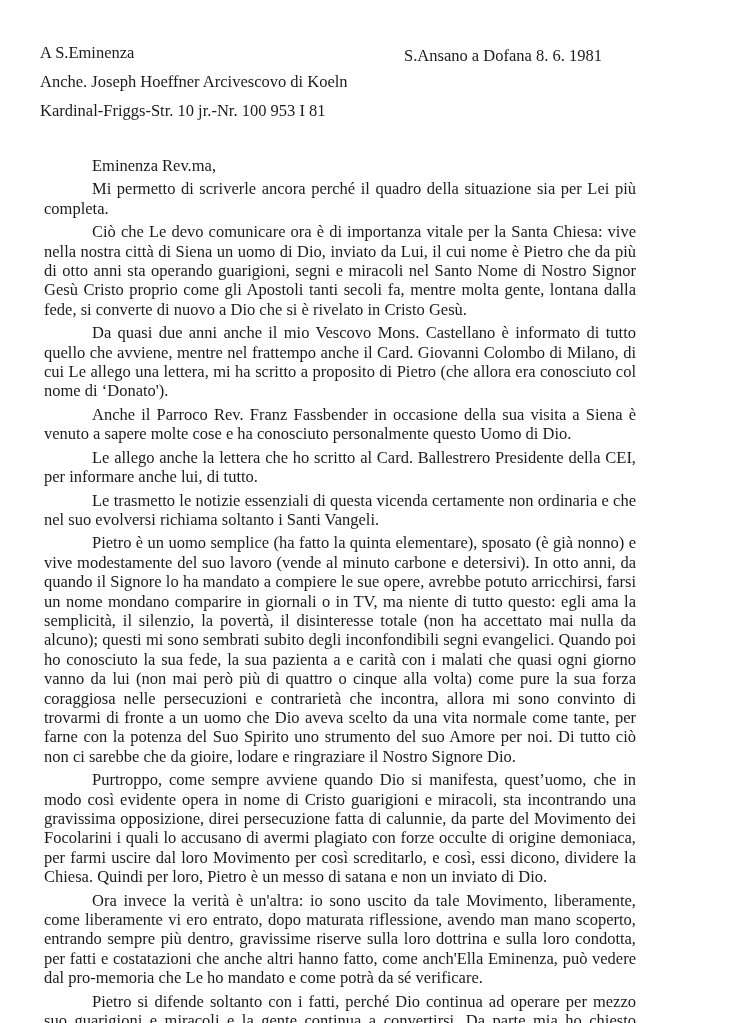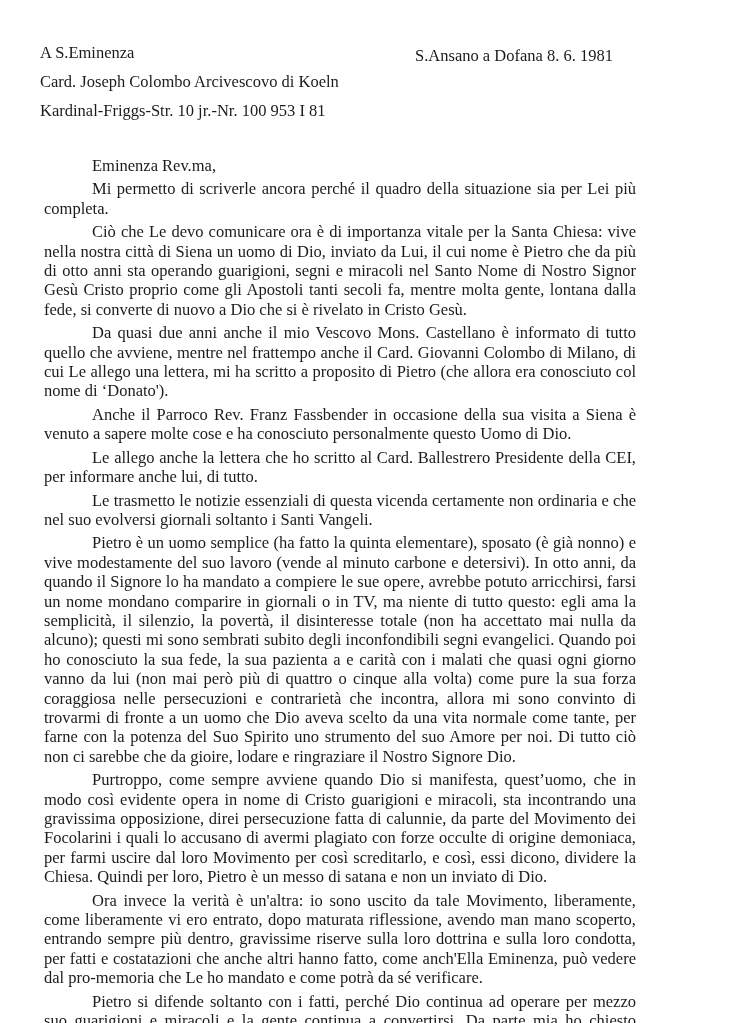--- a/index.html
+++ b/index.html
@@ -22,21 +22,21 @@
     position: relative;
     font-size: 16.5px;
     line-height: 20px;
   }
   .header-line {
     margin: 0 0 9px 0;
     white-space: nowrap;
   }
   .place-date {
     position: absolute;
-    left: 375px;
+    left: 364px;
     top: 3px;
     white-space: nowrap;
   }
   .letter-body {
     margin-top: 35px;
     font-size: 16.5px;
     line-height: 19.4px;
     text-align: justify;
   }
   .salutation,
@@ -46,33 +46,33 @@
   }
 </style>
 </head>
 <body>
 
 <div class="page">
 
   <div class="header">
     <p class="header-line">A S.Eminenza</p>
     <span class="place-date">S.Ansano a Dofana 8. 6. 1981</span>
-    <p class="header-line">Card. Joseph Colombo Arcivescovo di Koeln</p>
+    <p class="header-line">Anche. Joseph Hoeffner Arcivescovo di Koeln</p>
     <p class="header-line">Kardinal-Friggs-Str. 10 jr.-Nr. 100 953 I 81</p>
   </div>
 
   <div class="letter-body">
     <p class="salutation">Eminenza Rev.ma,</p>
     <div id="paragraphs">
         <p class="para">Mi permetto di scriverle ancora perché il quadro della situazione sia per Lei più completa.</p>
         <p class="para">Ciò che Le devo comunicare ora è di importanza vitale per la Santa Chiesa: vive nella nostra città di Siena un uomo di Dio, inviato da Lui, il cui nome è Pietro che da più di otto anni sta operando guarigioni, segni e miracoli nel Santo Nome di Nostro Signor Gesù Cristo proprio come gli Apostoli tanti secoli fa, mentre molta gente, lontana dalla fede, si converte di nuovo a Dio che si è rivelato in Cristo Gesù.</p>
         <p class="para">Da quasi due anni anche il mio Vescovo Mons. Castellano è informato di tutto quello che avviene, mentre nel frattempo anche il Card. Giovanni Colombo di Milano, di cui Le allego una lettera, mi ha scritto a proposito di Pietro (che allora era conosciuto col nome di ‘Donato').</p>
         <p class="para">Anche il Parroco Rev. Franz Fassbender in occasione della sua visita a Siena è venuto a sapere molte cose e ha conosciuto personalmente questo Uomo di Dio.</p>
         <p class="para">Le allego anche la lettera che ho scritto al Card. Ballestrero Presidente della CEI, per informare anche lui, di tutto.</p>
-        <p class="para">Le trasmetto le notizie essenziali di questa vicenda certamente non ordinaria e che nel suo evolversi giornali soltanto i Santi Vangeli.</p>
+        <p class="para">Le trasmetto le notizie essenziali di questa vicenda certamente non ordinaria e che nel suo evolversi richiama soltanto i Santi Vangeli.</p>
         <p class="para">Pietro è un uomo semplice (ha fatto la quinta elementare), sposato (è già nonno) e vive modestamente del suo lavoro (vende al minuto carbone e detersivi). In otto anni, da quando il Signore lo ha mandato a compiere le sue opere, avrebbe potuto arricchirsi, farsi un nome mondano comparire in giornali o in TV, ma niente di tutto questo: egli ama la semplicità, il silenzio, la povertà, il disinteresse totale (non ha accettato mai nulla da alcuno); questi mi sono sembrati subito degli inconfondibili segni evangelici. Quando poi ho conosciuto la sua fede, la sua pazienta a e carità con i malati che quasi ogni giorno vanno da lui (non mai però più di quattro o cinque alla volta) come pure la sua forza coraggiosa nelle persecuzioni e contrarietà che incontra, allora mi sono convinto di trovarmi di fronte a un uomo che Dio aveva scelto da una vita normale come tante, per farne con la potenza del Suo Spirito uno strumento del suo Amore per noi. Di tutto ciò non ci sarebbe che da gioire, lodare e ringraziare il Nostro Signore Dio.</p>
         <p class="para">Purtroppo, come sempre avviene quando Dio si manifesta, quest’uomo, che in modo così evidente opera in nome di Cristo guarigioni e miracoli, sta incontrando una gravissima opposizione, direi persecuzione fatta di calunnie, da parte del Movimento dei Focolarini i quali lo accusano di avermi plagiato con forze occulte di origine demoniaca, per farmi uscire dal loro Movimento per così screditarlo, e così, essi dicono, dividere la Chiesa. Quindi per loro, Pietro è un messo di satana e non un inviato di Dio.</p>
         <p class="para">Ora invece la verità è un'altra: io sono uscito da tale Movimento, liberamente, come liberamente vi ero entrato, dopo maturata riflessione, avendo man mano scoperto, entrando sempre più dentro, gravissime riserve sulla loro dottrina e sulla loro condotta, per fatti e costatazioni che anche altri hanno fatto, come anch'Ella Eminenza, può vedere dal pro-memoria che Le ho mandato e come potrà da sé verificare.</p>
         <p class="para">Pietro si difende soltanto con i fatti, perché Dio continua ad operare per mezzo suo guarigioni e miracoli e la gente continua a convertirsi. Da parte mia ho chiesto ripetutamente al mio Vescovo di pronunciarsi per il bene del suo gregge secondo la verità, ma le sue posizioni sono state per ora interlocutorie e di ripiego, perché è comprensibile che questo potente Movimento ne condizioni le scelte. [...]</p>
       </div>
   </div>
 
 </div>
 
 </body></html>

